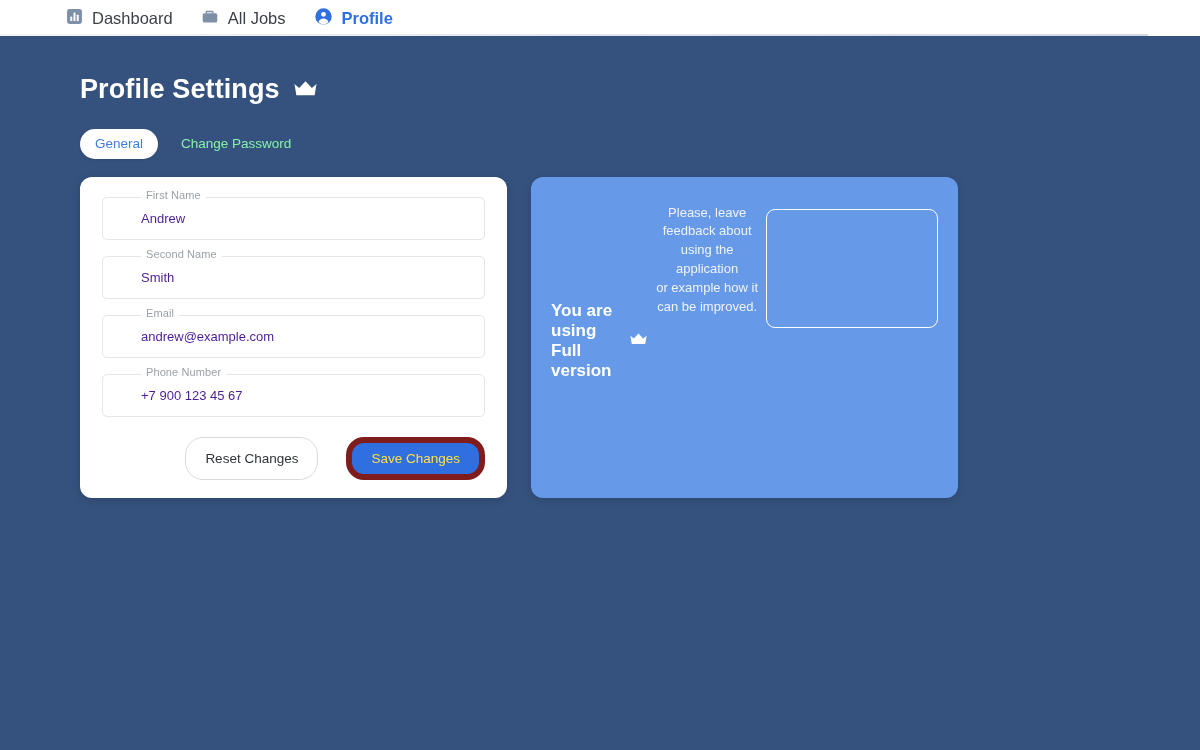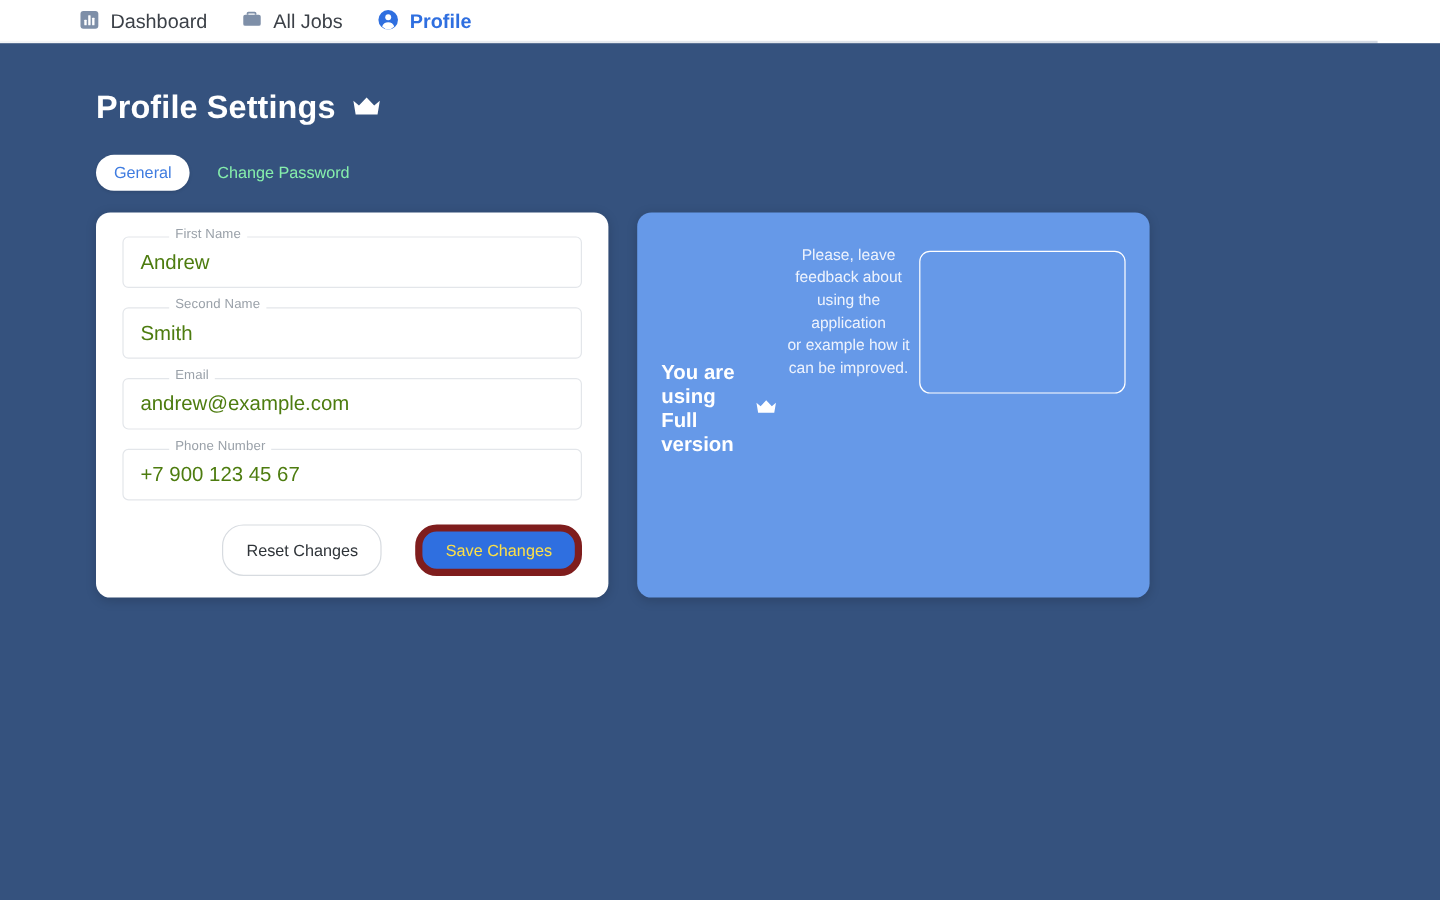--- a/index.html
+++ b/index.html
@@ -114,23 +114,24 @@
 
   .field-box {
     border: 1px solid #e3e6ea;
     border-radius: 5px;
     height: 43px;
     display: flex;
     align-items: center;
     padding: 0 14px;
   }
   .field-value {
-    font-size: 17px;
-    color: #4d7c0f;
-    line-height: 1;
+    font-size: 13px;
+    color: #4c1d95;
+    line-height: 1;
+    margin-left: 24px;
   }
   .field-label {
     position: absolute;
     top: -7px;
     left: 11px;
     background: #ffffff;
     padding: 0 5px;
     font-size: 11px;
     color: #9aa1a9;
     line-height: 1;

